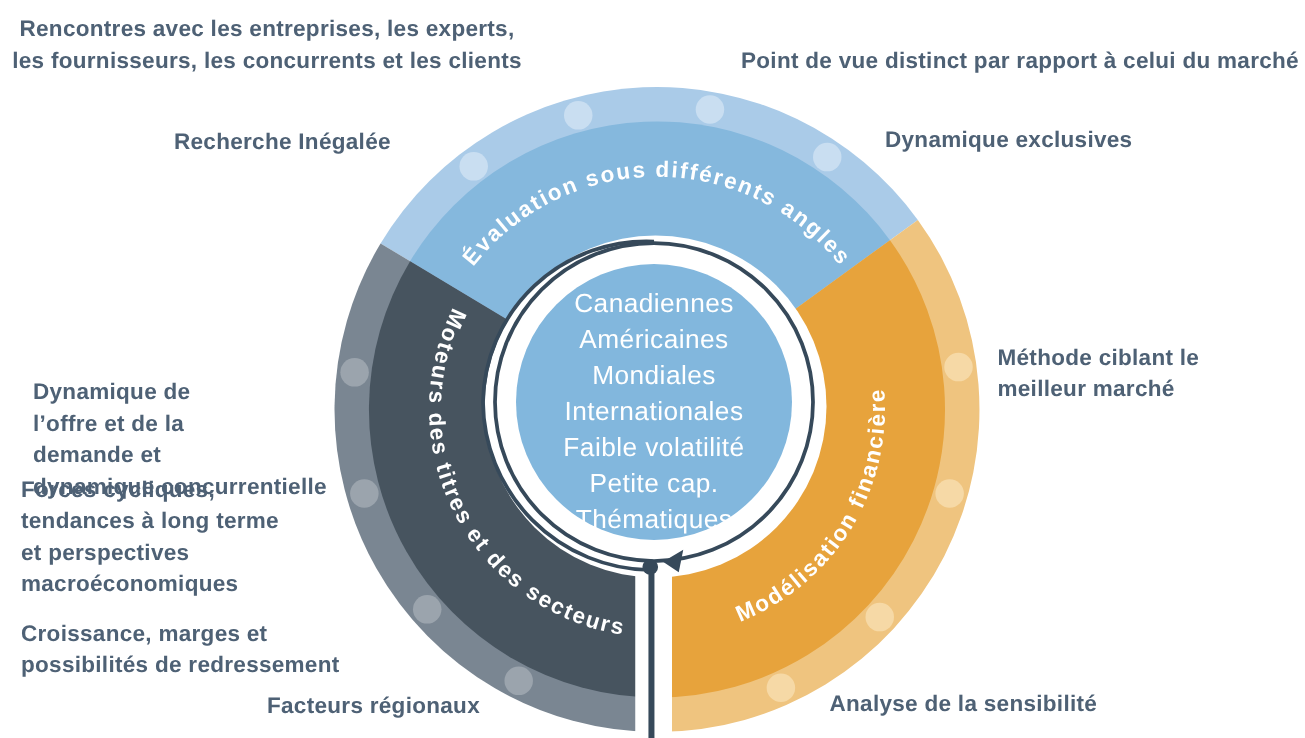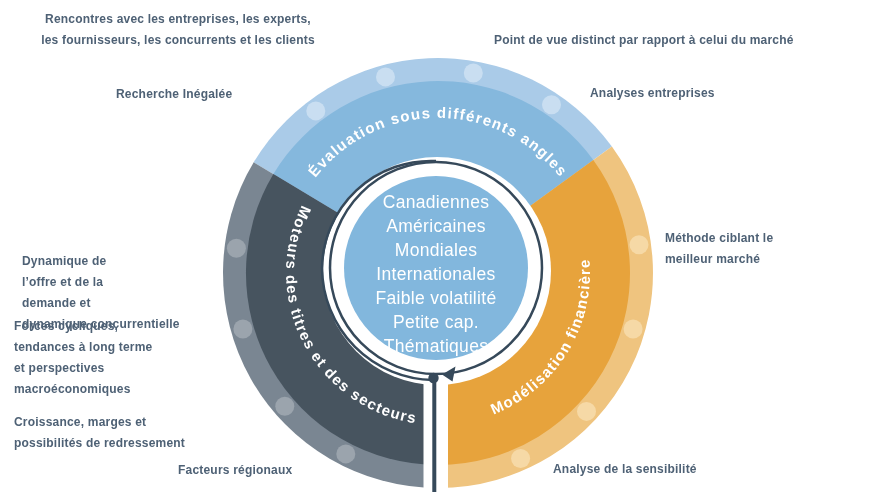--- a/index.html
+++ b/index.html
@@ -2,21 +2,21 @@
 <html><head>
 <meta charset="utf-8">
 <style>
   html,body{margin:0;padding:0;background:#ffffff;}
   body{width:870px;height:492px;overflow:hidden;font-family:"Liberation Sans",sans-serif;}
   .stage{position:relative;width:870px;height:492px;}
   .stage svg{position:absolute;left:0;top:0;}
   .olabel{
     position:absolute;
     color:#4e6175;
-    font-size:12px;
+    font-size:15px;
     line-height:21px;
     font-weight:600;
     letter-spacing:.2px;
     white-space:pre-line;
   }
   .center-align{text-align:center;}
   .seg-label{
     fill:#ffffff;
     font-size:15px;
     font-weight:600;
@@ -100,21 +100,21 @@
     </g>
   </svg>
 
   <div class="olabel center-align" style="left:8px;top:9px;width:340px;">Rencontres avec les entreprises, les experts,
 les fournisseurs, les concurrents et les clients</div>
 
   <div class="olabel" style="left:494px;top:30px;">Point de vue distinct par rapport à celui du marché</div>
 
   <div class="olabel" style="left:116px;top:84px;">Recherche Inégalée</div>
 
-  <div class="olabel" style="left:590px;top:83px;">Analyses entreprises</div>
+  <div class="olabel" style="left:590px;top:83px;">Dynamique exclusives</div>
 
   <div class="olabel" style="left:665px;top:228px;">Méthode ciblant le
 meilleur marché</div>
 
 
 
   <div class="olabel" style="left:553px;top:459px;">Analyse de la sensibilité</div>
 
   <div class="olabel" style="left:22px;top:224px;margin-top:27px;">Dynamique de
 l’offre et de la

